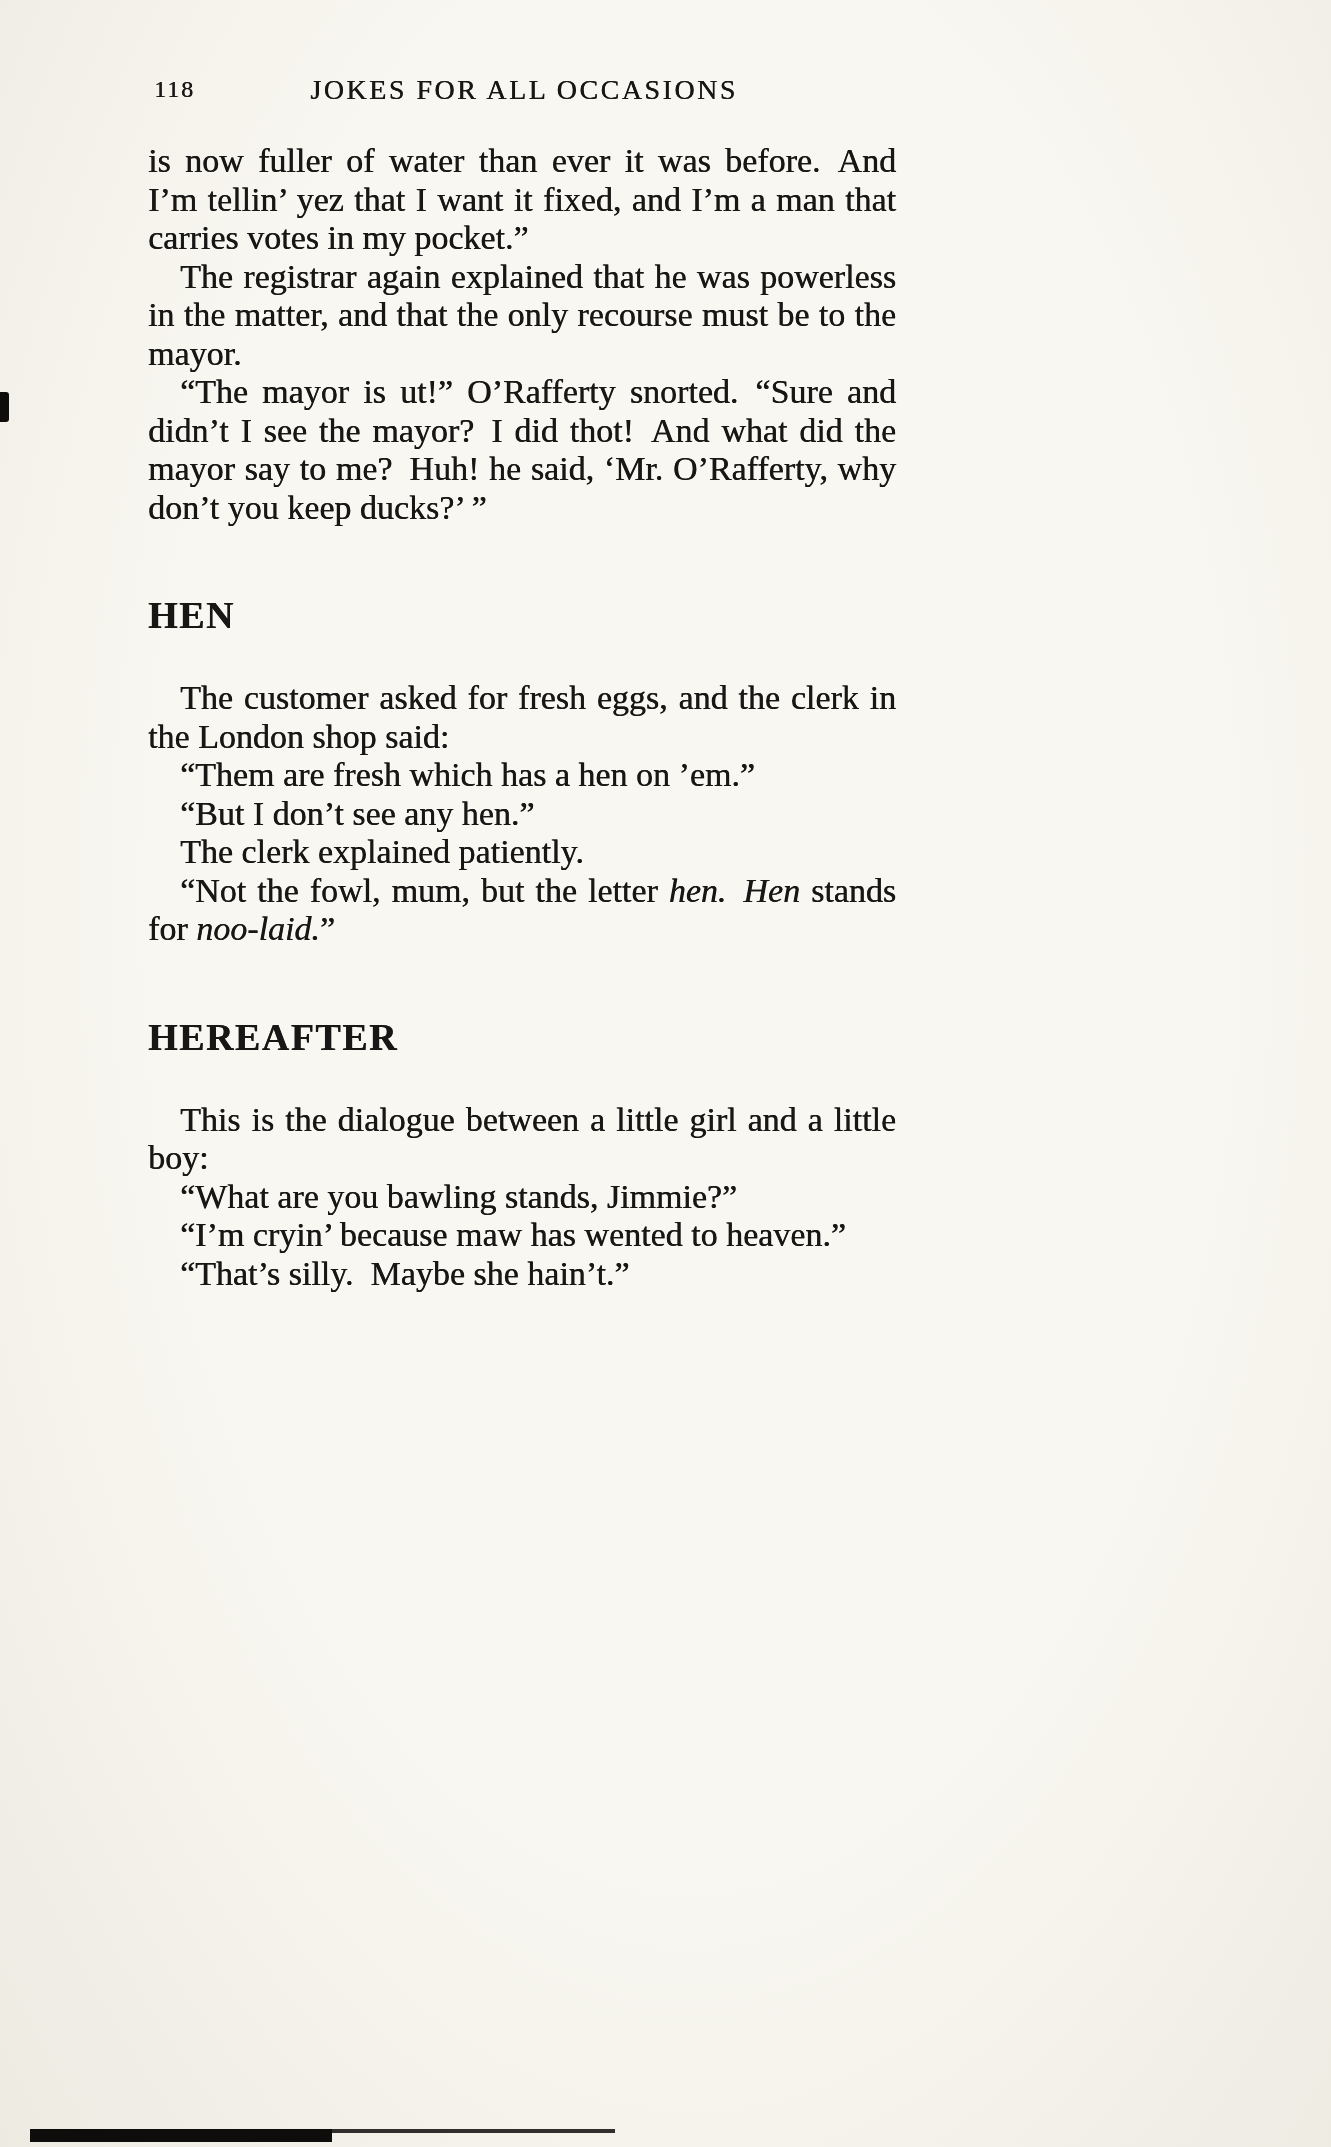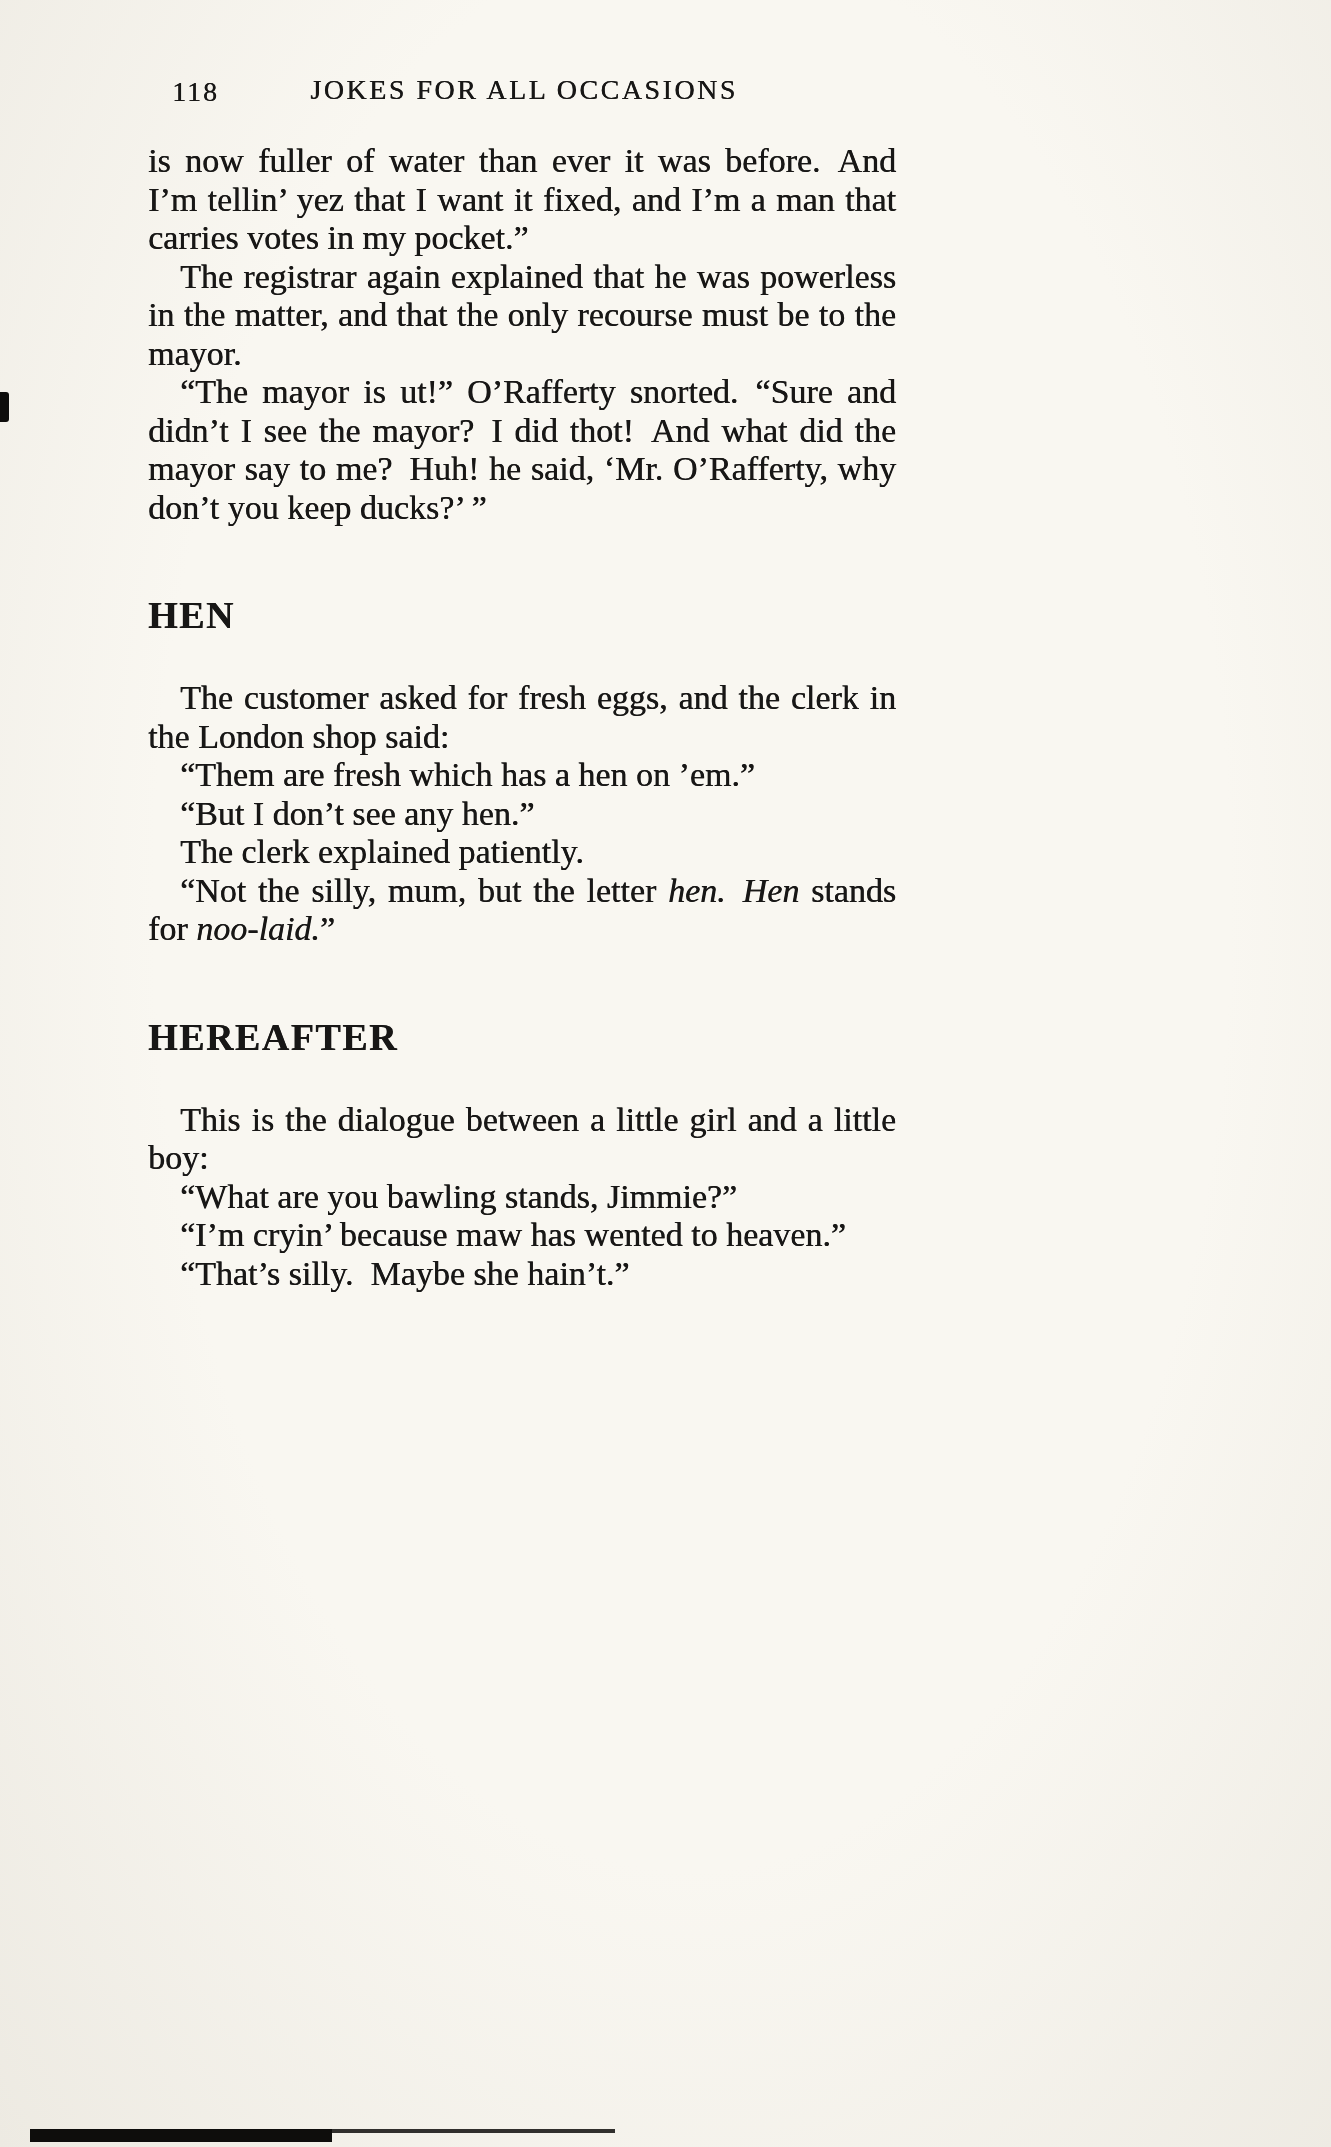--- a/index.html
+++ b/index.html
@@ -24,23 +24,23 @@
     top: 74px;
     width: 748px;
   }
   .page-header {
     position: relative;
     height: 42px;
     margin-bottom: 26px;
   }
   .page-number {
     position: absolute;
-    left: 24px;
+    left: 6px;
     top: 2px;
-    font-size: 28px;
+    font-size: 24px;
     letter-spacing: 2px;
   }
   .running-title {
     position: absolute;
     left: 4px;
     right: 0;
     top: 0;
     text-align: center;
     font-size: 28px;
     letter-spacing: 2.5px;
@@ -89,21 +89,21 @@
     </div>
     <div class="body-text">
         <p class=""><span>is now fuller of water than ever it was before. And I’m tellin’ yez that I want it fixed, and I’m a man that carries votes in my pocket.”</span></p>
         <p class="indent"><span>The registrar again explained that he was powerless in the matter, and that the only recourse must be to the mayor.</span></p>
         <p class="indent"><span>“The mayor is ut!” O’Rafferty snorted. “Sure and didn’t I see the mayor? I did thot! And what did the mayor say to me? Huh! he said, ‘Mr. O’Rafferty, why don’t you keep ducks?’ ”</span></p>
         <h2 class="section-heading">HEN</h2>
         <p class="indent"><span>The customer asked for fresh eggs, and the clerk in the London shop said:</span></p>
         <p class="indent"><span>“Them are fresh which has a hen on ’em.”</span></p>
         <p class="indent"><span>“But I don’t see any hen.”</span></p>
         <p class="indent"><span>The clerk explained patiently.</span></p>
-        <p class="indent"><span>“Not the silly, mum, but the letter </span><span class="it">hen.</span><span> </span><span class="it">Hen</span><span> stands for </span><span class="it">noo-laid.</span><span>”</span></p>
+        <p class="indent"><span>“Not the fowl, mum, but the letter </span><span class="it">hen.</span><span> </span><span class="it">Hen</span><span> stands for </span><span class="it">noo-laid.</span><span>”</span></p>
         <h2 class="section-heading">HEREAFTER</h2>
         <p class="indent"><span>This is the dialogue between a little girl and a little boy:</span></p>
         <p class="indent"><span>“What are you bawling stands, Jimmie?”</span></p>
         <p class="indent"><span>“I’m cryin’ because maw has wented to heaven.”</span></p>
         <p class="indent"><span>“That’s silly. Maybe she hain’t.”</span></p>
       </div>
   </div>
 
   <div class="artifact artifact-left-edge"></div>
   <div class="artifact artifact-bottom-line"></div>

